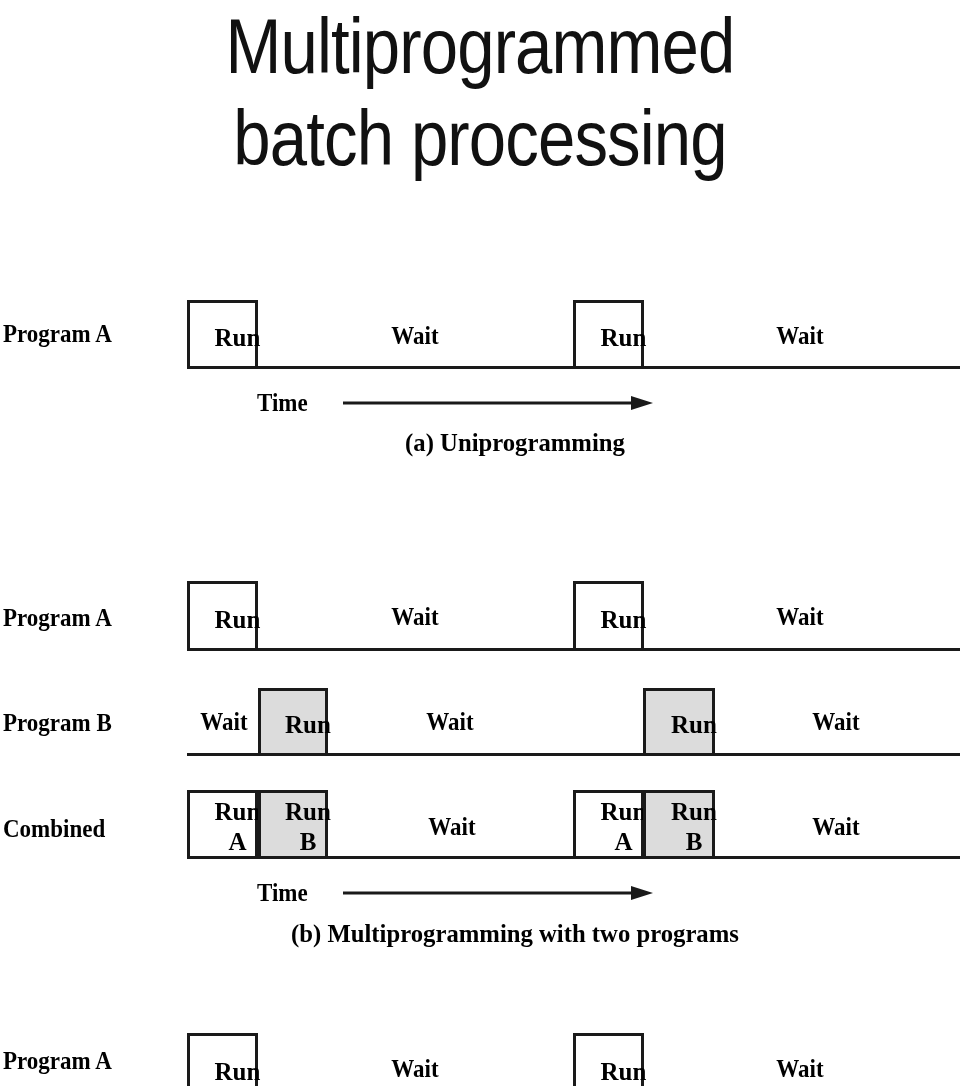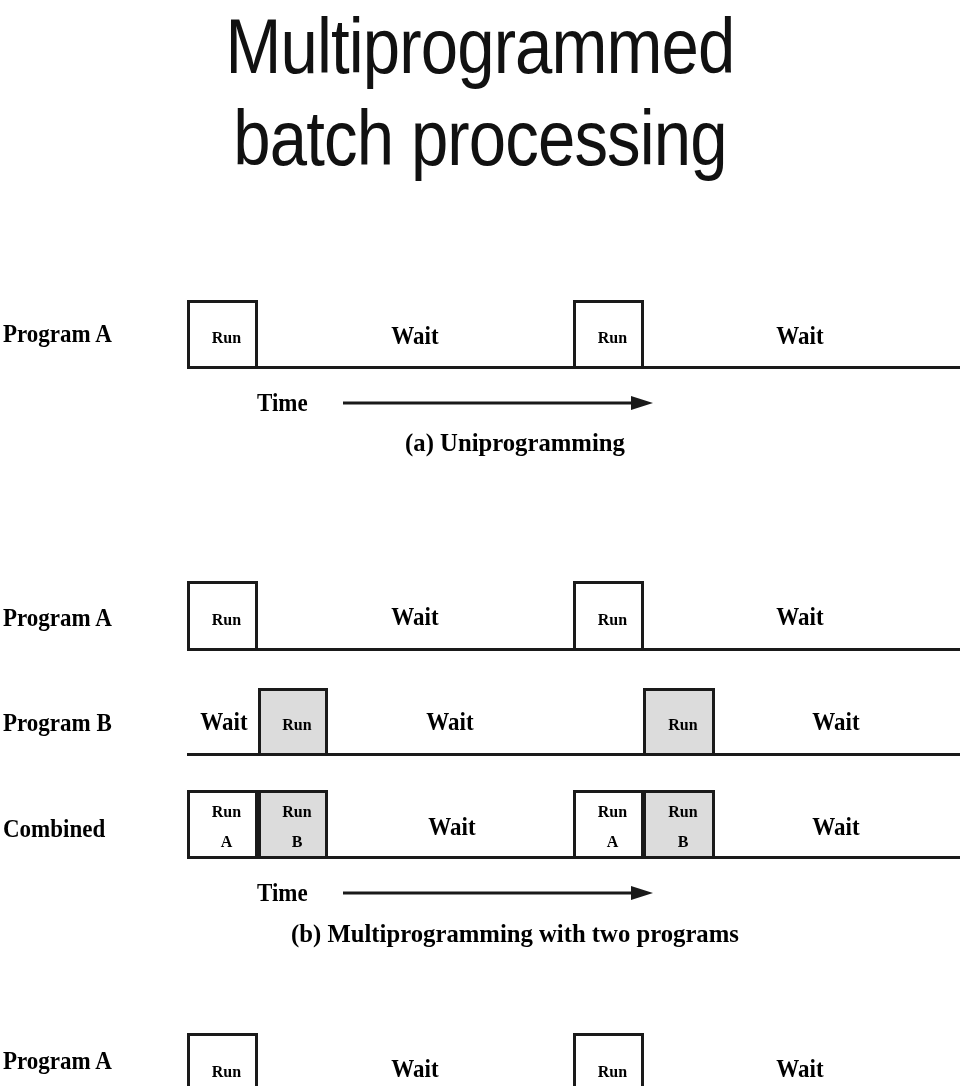--- a/index.html
+++ b/index.html
@@ -63,26 +63,26 @@
     position: absolute;
     border: 3px solid #1a1a1a;
     box-sizing: border-box;
     background: #ffffff;
   }
   .rbox.shaded {
     background: #dcdcdc;
   }
   .rbox .boxtext {
     position: absolute;
-    left: 4px;
+    left: 15px;
     width: 100%;
     text-align: center;
     font-family: "Liberation Serif", "DejaVu Serif", serif;
     font-weight: bold;
-    font-size: 16px;
+    font-size: 25px;
     line-height: 26px;
     white-space: nowrap;
   }
   .wait-label {
     position: absolute;
     font-family: "Liberation Serif", "DejaVu Serif", serif;
     font-weight: bold;
     font-size: 25px;
     text-align: center;
     white-space: nowrap;

